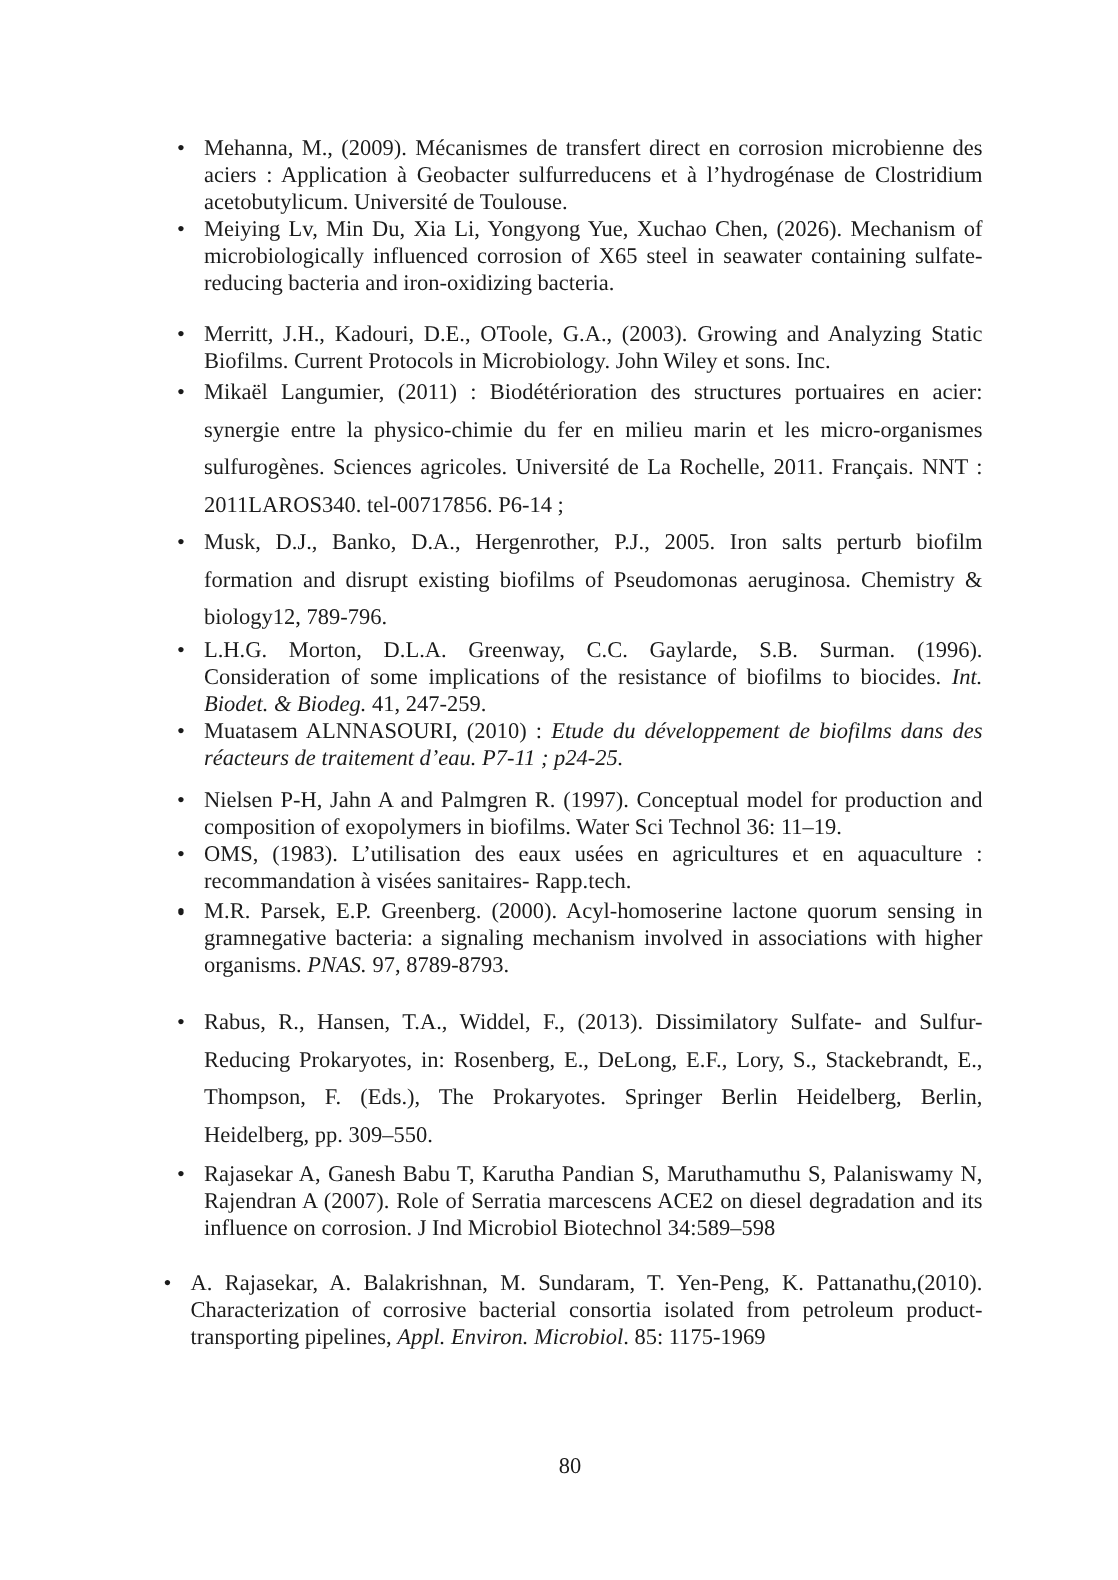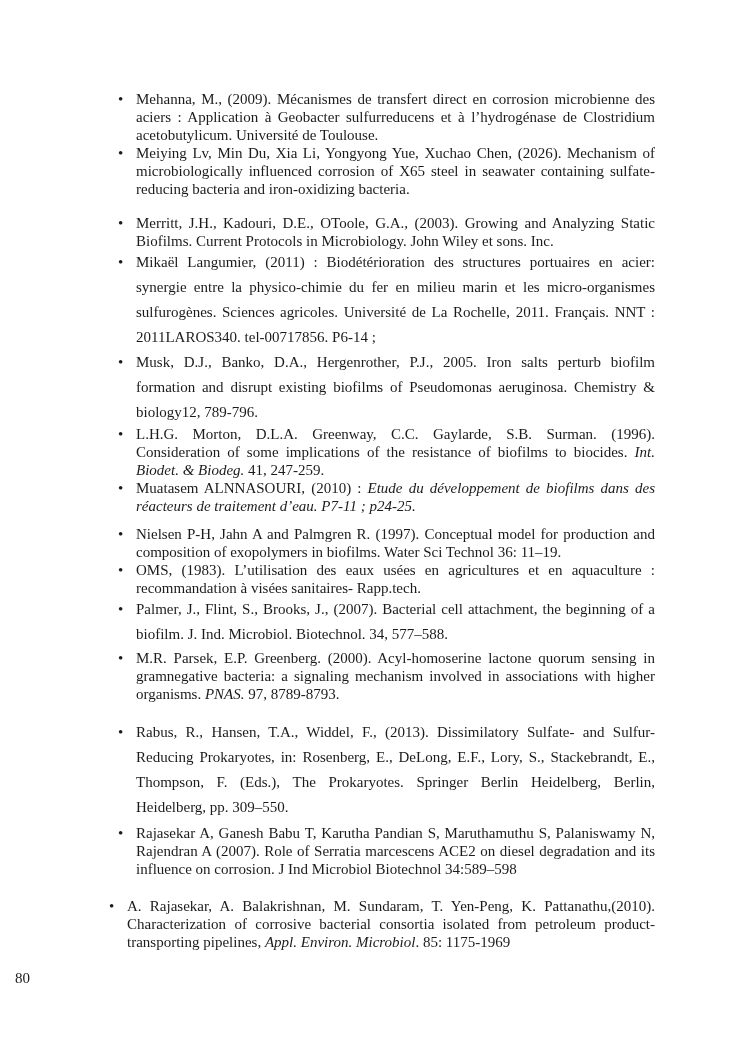--- a/index.html
+++ b/index.html
@@ -30,39 +30,39 @@
     left: 1px;
     top: 0;
     font-size: 15px;
   }
   .ref i { font-style: italic; }
   .page-number {
     position: absolute;
     left: 15px;
     right: 0;
     top: 970px;
-    text-align: left;
+    text-align: center;
     font-size: 15px;
     color: #1b1b1b;
   }
 </style>
 </head>
 <body>
 
 <div class="page">
   <ul class="refs">
       <li class="ref"><span class="bullet">•</span><span><span>Mehanna, M., (2009). Mécanismes de transfert direct en corrosion microbienne des aciers : Application à Geobacter sulfurreducens et à l’hydrogénase de Clostridium acetobutylicum. Université de Toulouse.</span></span></li>
       <li class="ref"><span class="bullet">•</span><span><span>Meiying Lv, Min Du, Xia Li, Yongyong Yue, Xuchao Chen, (2026). Mechanism of microbiologically influenced corrosion of X65 steel in seawater containing sulfate-reducing bacteria and iron-oxidizing bacteria.</span></span></li>
       <li class="ref" style="margin-top: 16px;"><span class="bullet">•</span><span><span>Merritt, J.H., Kadouri, D.E., OToole, G.A., (2003). Growing and Analyzing Static Biofilms. Current Protocols in Microbiology. John Wiley et sons. Inc.</span></span></li>
       <li class="ref wide"><span class="bullet">•</span><span><span>Mikaël Langumier, (2011) : Biodétérioration des structures portuaires en acier: synergie entre la physico-chimie du fer en milieu marin et les micro-organismes sulfurogènes. Sciences agricoles. Université de La Rochelle, 2011. Français. NNT : 2011LAROS340. tel-00717856. P6-14 ;</span></span></li>
       <li class="ref wide"><span class="bullet">•</span><span><span>Musk, D.J., Banko, D.A., Hergenrother, P.J., 2005. Iron salts perturb biofilm formation and disrupt existing biofilms of Pseudomonas aeruginosa. Chemistry &amp; biology12, 789-796.</span></span></li>
       <li class="ref"><span class="bullet">•</span><span><span>L.H.G. Morton, D.L.A. Greenway, C.C. Gaylarde, S.B. Surman. (1996). Consideration of some implications of the resistance of biofilms to biocides. </span><i>Int. Biodet. &amp; Biodeg.</i><span> 41, 247-259.</span></span></li>
       <li class="ref"><span class="bullet">•</span><span><span>Muatasem ALNNASOURI, (2010) : </span><i>Etude du développement de biofilms dans des réacteurs de traitement d’eau. P7-11 ; p24-25.</i></span></li>
       <li class="ref" style="margin-top: 10px;"><span class="bullet">•</span><span><span>Nielsen P-H, Jahn A and Palmgren R. (1997). Conceptual model for production and composition of exopolymers in biofilms. Water Sci Technol 36: 11–19.</span></span></li>
       <li class="ref"><span class="bullet">•</span><span><span>OMS, (1983). L’utilisation des eaux usées en agricultures et en aquaculture : recommandation à visées sanitaires- Rapp.tech.</span></span></li>
-      <li class="ref wide"><span class="bullet">•</span><span><span>Palmer, J., Flint, S., Brooks, J., (2007). Bacterial cell attachment, the beginning of a biofilm. J. Ind. Microbiol. Biotechnol. 34, 577–588.</span></span></li>
+      <li class="ref wide"><span class="bullet">•</span></li>
       <li class="ref" style="margin-top: 2px;"><span class="bullet">•</span><span><span>M.R. Parsek, E.P. Greenberg. (2000). Acyl-homoserine lactone quorum sensing in gramnegative bacteria: a signaling mechanism involved in associations with higher organisms. </span><i>PNAS.</i><span> 97, 8789-8793.</span></span></li>
       <li class="ref wide" style="margin-top: 17px;"><span class="bullet">•</span><span><span>Rabus, R., Hansen, T.A., Widdel, F., (2013). Dissimilatory Sulfate- and Sulfur-Reducing Prokaryotes, in: Rosenberg, E., DeLong, E.F., Lory, S., Stackebrandt, E., Thompson, F. (Eds.), The Prokaryotes. Springer Berlin Heidelberg, Berlin, Heidelberg, pp. 309–550.</span></span></li>
       <li class="ref" style="margin-top: 4px;"><span class="bullet">•</span><span><span>Rajasekar A, Ganesh Babu T, Karutha Pandian S, Maruthamuthu S, Palaniswamy N, Rajendran A (2007). Role of Serratia marcescens ACE2 on diesel degradation and its influence on corrosion. J Ind Microbiol Biotechnol 34:589–598</span></span></li>
       <li class="ref outdent" style="margin-top: 19px;"><span class="bullet">•</span><span><span>A. Rajasekar, A. Balakrishnan, M. Sundaram, T. Yen-Peng, K. Pattanathu,(2010). Characterization of corrosive bacterial consortia isolated from petroleum product-transporting pipelines, </span><i>Appl. Environ. Microbiol</i><span>. 85: 1175-1969</span></span></li>
     </ul>
   <div class="page-number">80</div>
 </div>
 
 </body></html>

